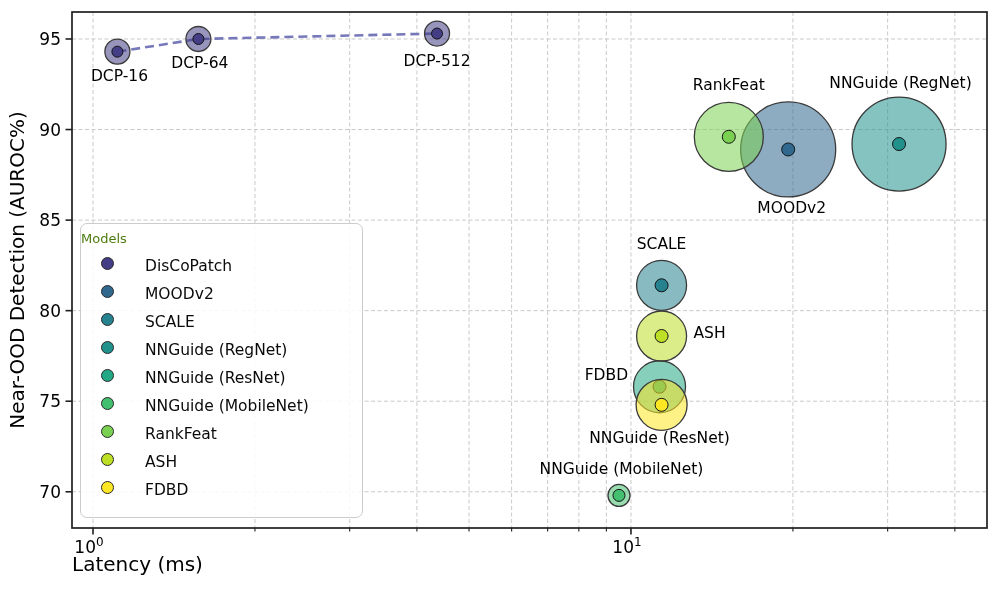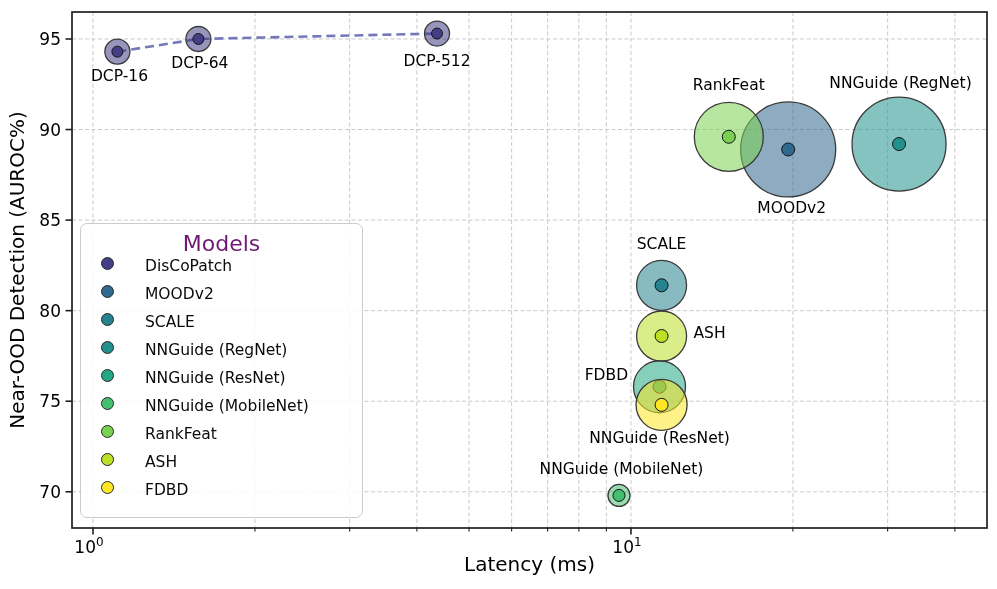--- a/index.html
+++ b/index.html
@@ -1,26 +1,26 @@
 <!DOCTYPE html>
 <html><head>
 <meta charset="utf-8">
 <style>
   html,body{margin:0;padding:0;background:#ffffff;}
   body{font-family:"DejaVu Sans","Liberation Sans",sans-serif;}
   .fig{position:relative;width:997px;height:589px;background:#ffffff;overflow:hidden;}
   .fig svg{position:absolute;left:0;top:0;}
-  .xlabel{position:absolute;left:72px;top:552px;width:915px;text-align:center;
+  .xlabel{position:absolute;left:72px;top:552px;width:915px;text-align:left;
           font-size:20px;color:#000;}
   .ylabel{position:absolute;left:17px;top:270px;white-space:nowrap;
           transform:translate(-50%,-50%) rotate(-90deg);font-size:20px;color:#000;}
   .legend{position:absolute;left:80px;top:223px;width:283px;height:295px;
           background:rgba(255,255,255,0.85);border:1.4px solid #cccccc;border-radius:7px;
           box-sizing:border-box;}
-  .legend-title{padding-top:7px;text-align:center;font-size:22px;color:#701a75;height:26px;}
+  .legend-title{padding-top:7px;text-align:left;font-size:13px;color:#4d7c0f;height:26px;}
   .legend-row{display:flex;height:28px;padding-left:20px;}
   .legend-marker{width:13px;height:13px;border-radius:50%;border:1.3px solid #2a2a2a;
           box-sizing:border-box;margin-right:31px;flex:0 0 auto;}
   .legend-label{font-size:15.5px;color:#0a0a0a;white-space:nowrap;}
 </style>
 </head>
 <body>
 
 <div class="fig">
   <svg id="plot" width="997" height="589">

